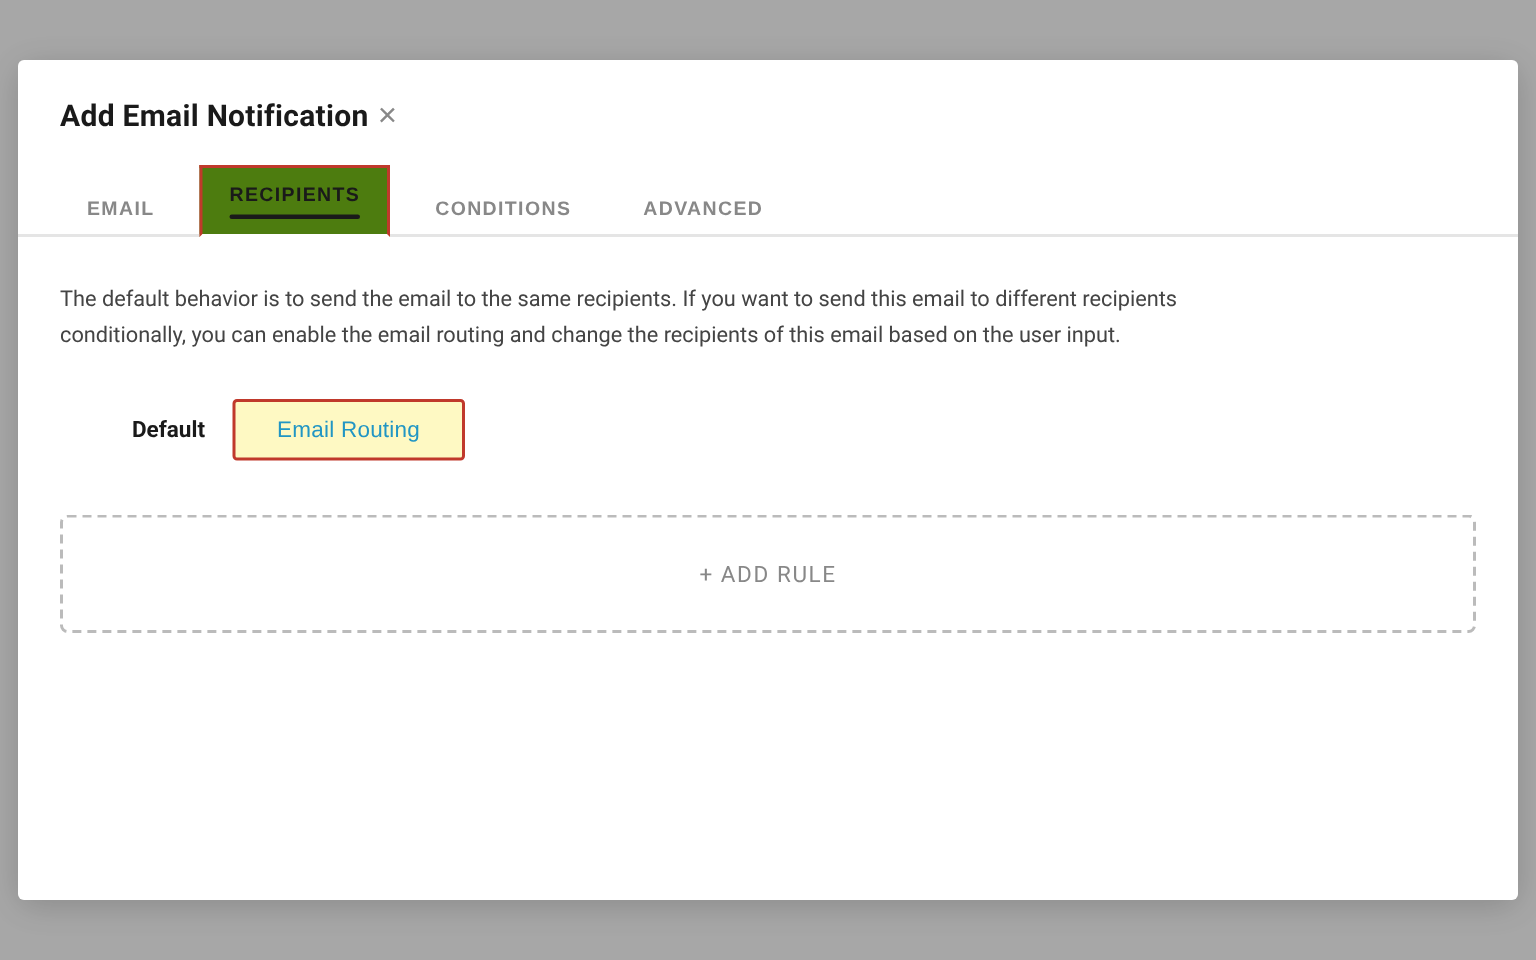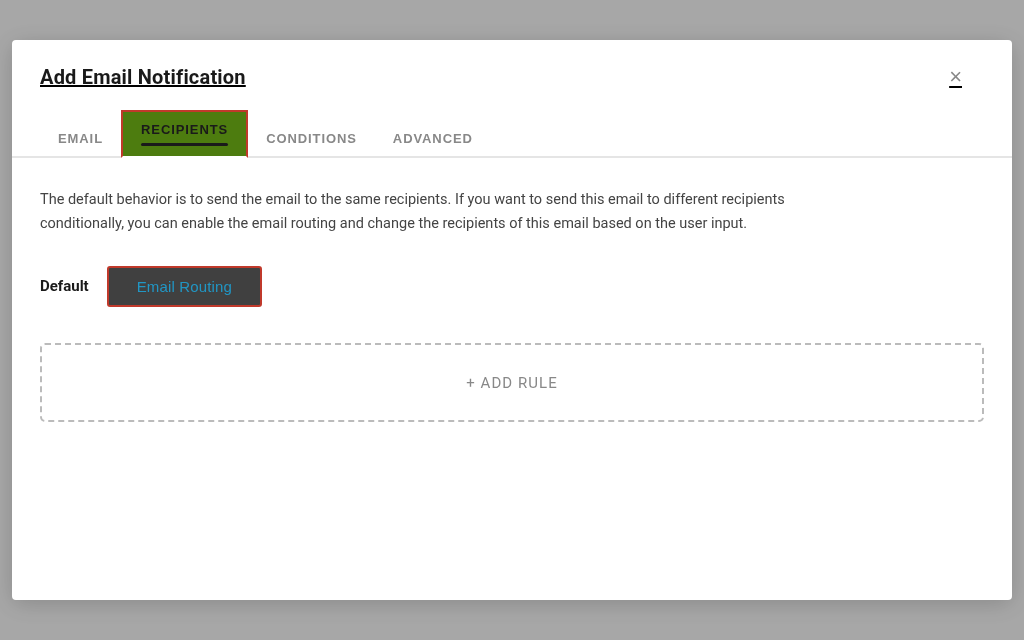--- a/index.html
+++ b/index.html
@@ -33,23 +33,21 @@
       max-width: 98vw;
       min-height: 560px;
       padding: 0;
       position: relative;
       box-shadow: 0 4px 24px rgba(0,0,0,0.18);
     }
 
     .modal-header {
       display: flex;
       align-items: center;
-      justify-content: space-between;
-      padding: 22px 44px 0 28px;
-      text-decoration: underline;
+      padding: 22px 28px 0 28px;
     }
 
     .modal-title {
       font-size: 20px;
       font-weight: 700;
       color: #1a1a1a;
       letter-spacing: 0.01em;
     }
 
     .close-btn {
@@ -62,21 +60,21 @@
       padding: 4px 6px;
       border-radius: 3px;
       transition: color 0.15s;
     }
 
     .tabs {
       display: flex;
       align-items: flex-end;
       padding: 18px 28px 0 28px;
       border-bottom: 2px solid #e5e5e5;
-      gap: 0;
+      gap: 12px;
     }
 
     .tab {
       padding: 10px 18px 10px 18px;
       font-size: 13px;
       font-weight: 700;
       letter-spacing: 0.07em;
       color: #888;
       cursor: pointer;
       border: none;
@@ -122,30 +120,31 @@
       line-height: 1.65;
       margin-bottom: 30px;
       max-width: 820px;
     }
 
     .routing-row {
       display: flex;
       align-items: center;
       gap: 18px;
       margin-bottom: 36px;
+      margin-left: 48px;
     }
 
     .default-label {
       font-size: 15px;
       font-weight: 700;
       color: #1a1a1a;
     }
 
     .email-routing-btn {
-      background: #404040;
+      background: #fef9c3;
       color: #2196c4;
       border: 2px solid #c0392b;
       border-radius: 3px;
       font-size: 15px;
       font-weight: 500;
       padding: 10px 28px;
       cursor: pointer;
       letter-spacing: 0.01em;
       transition: background 0.15s;
     }

